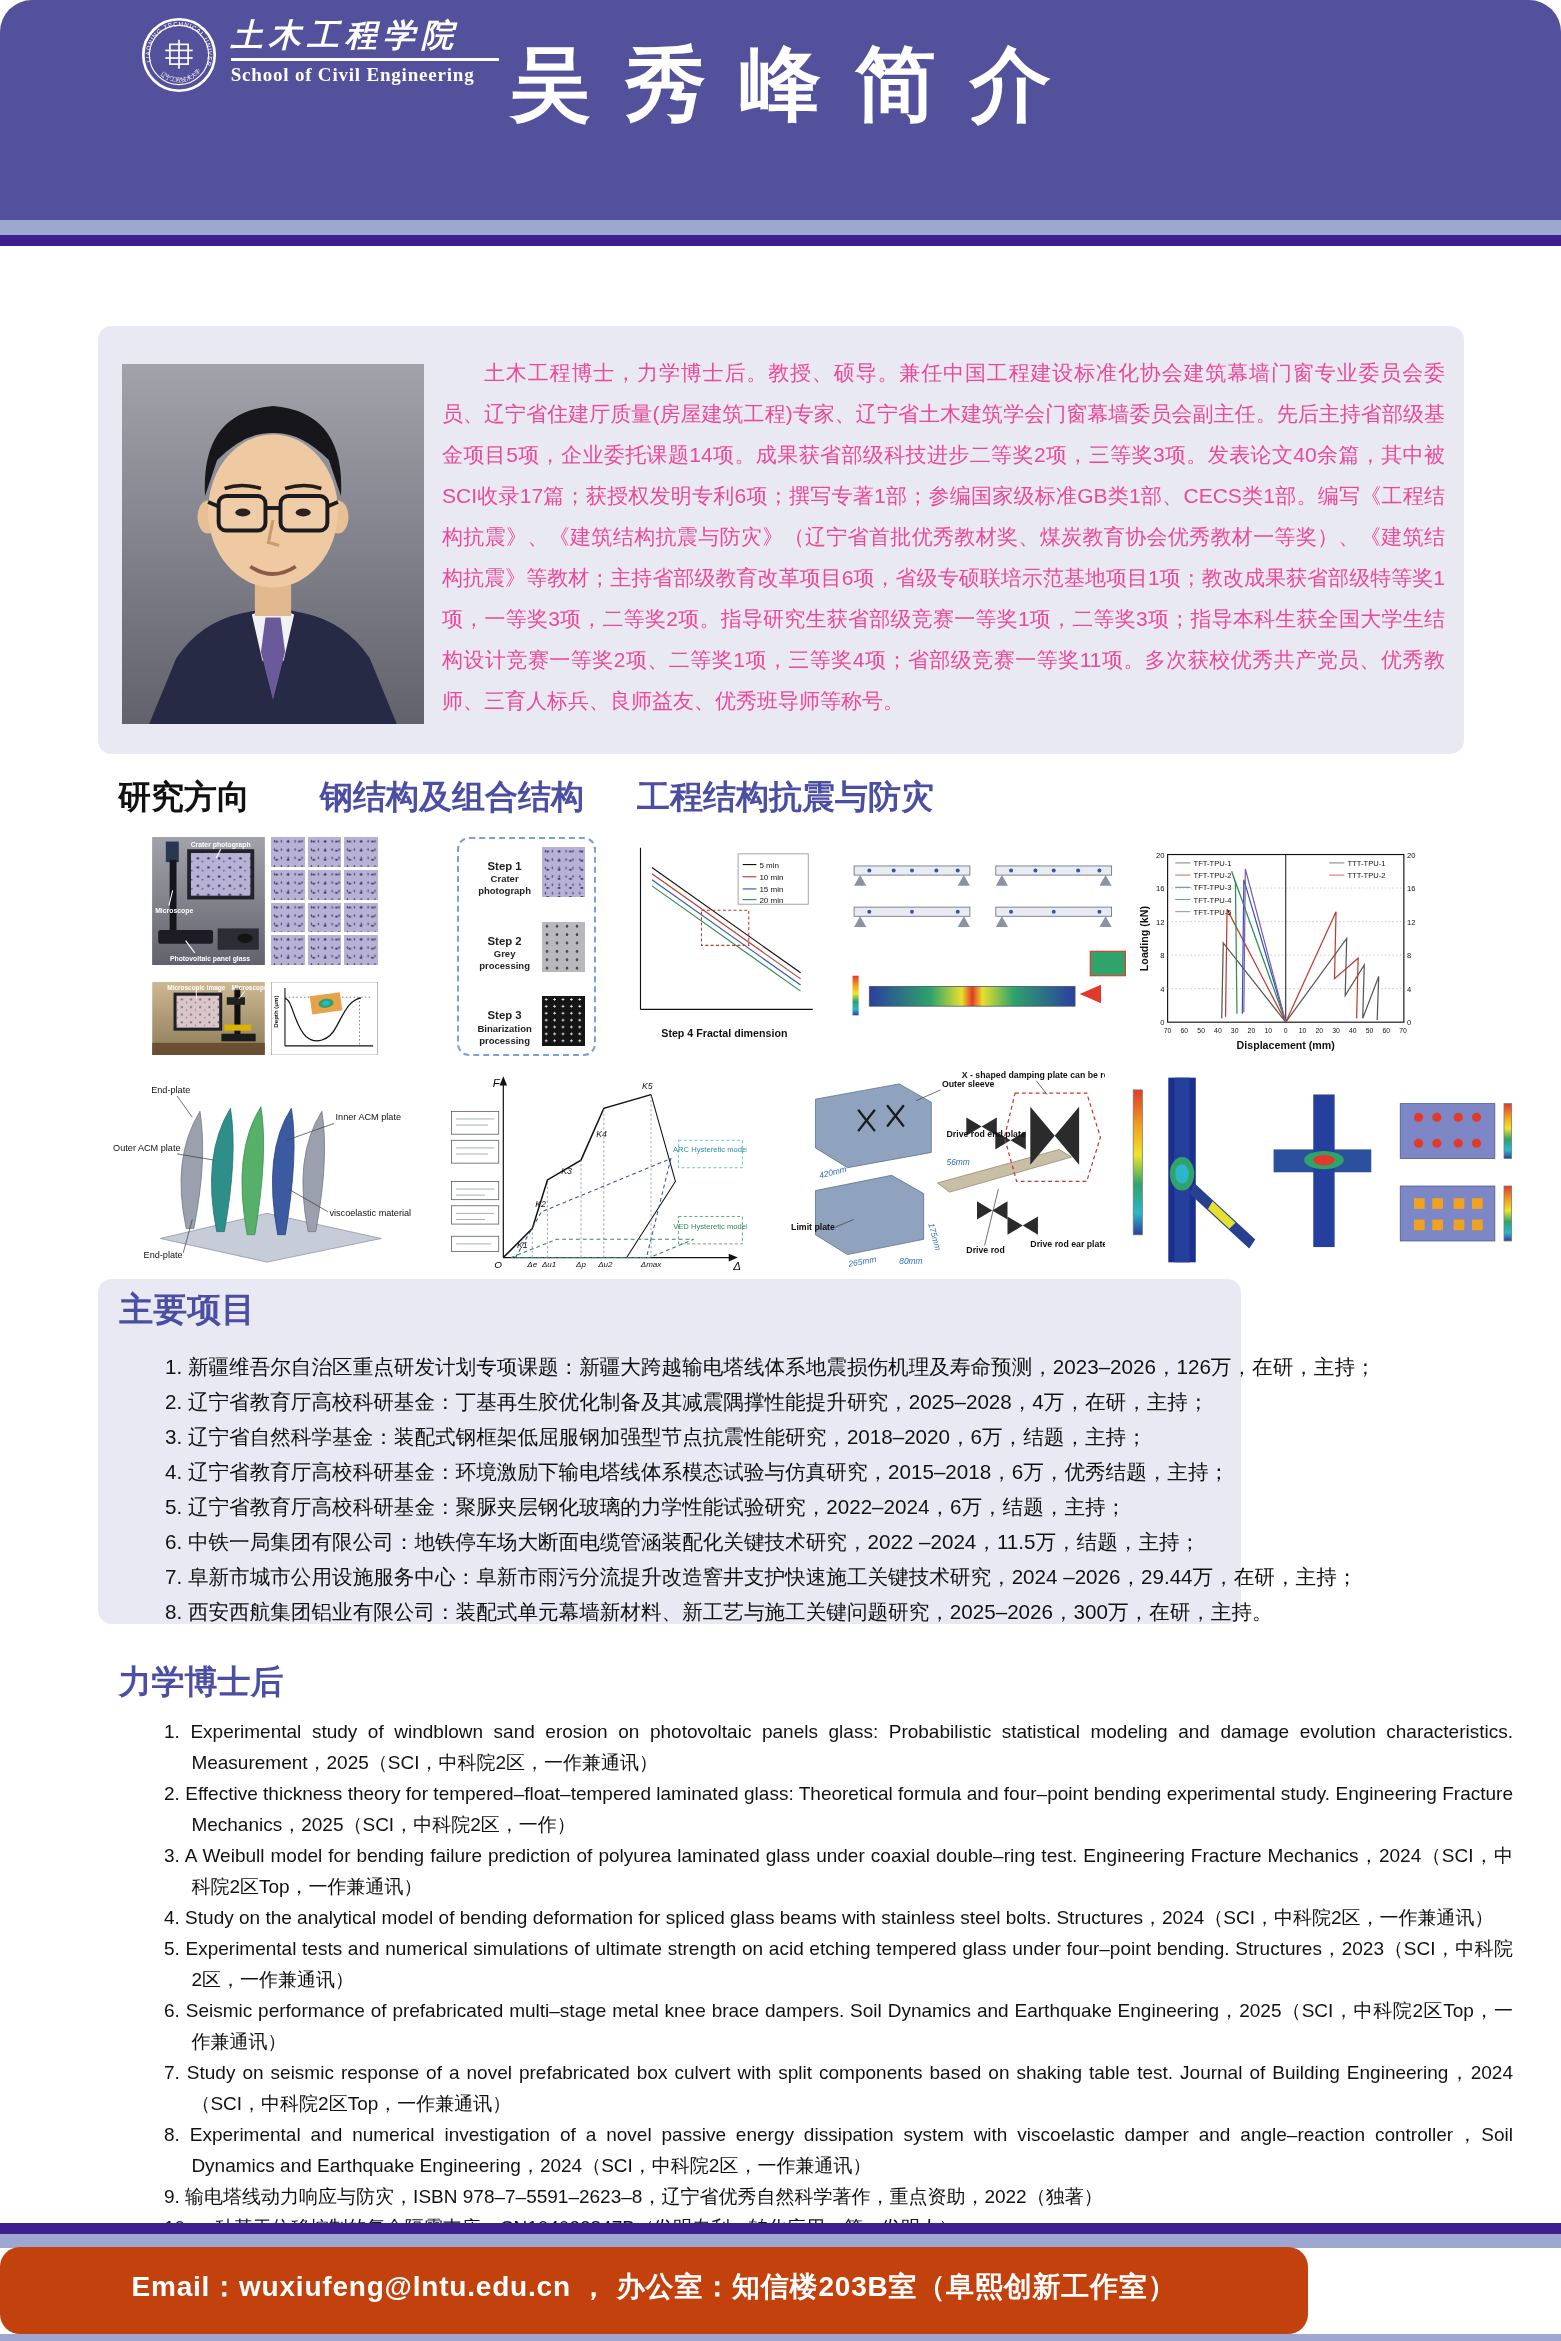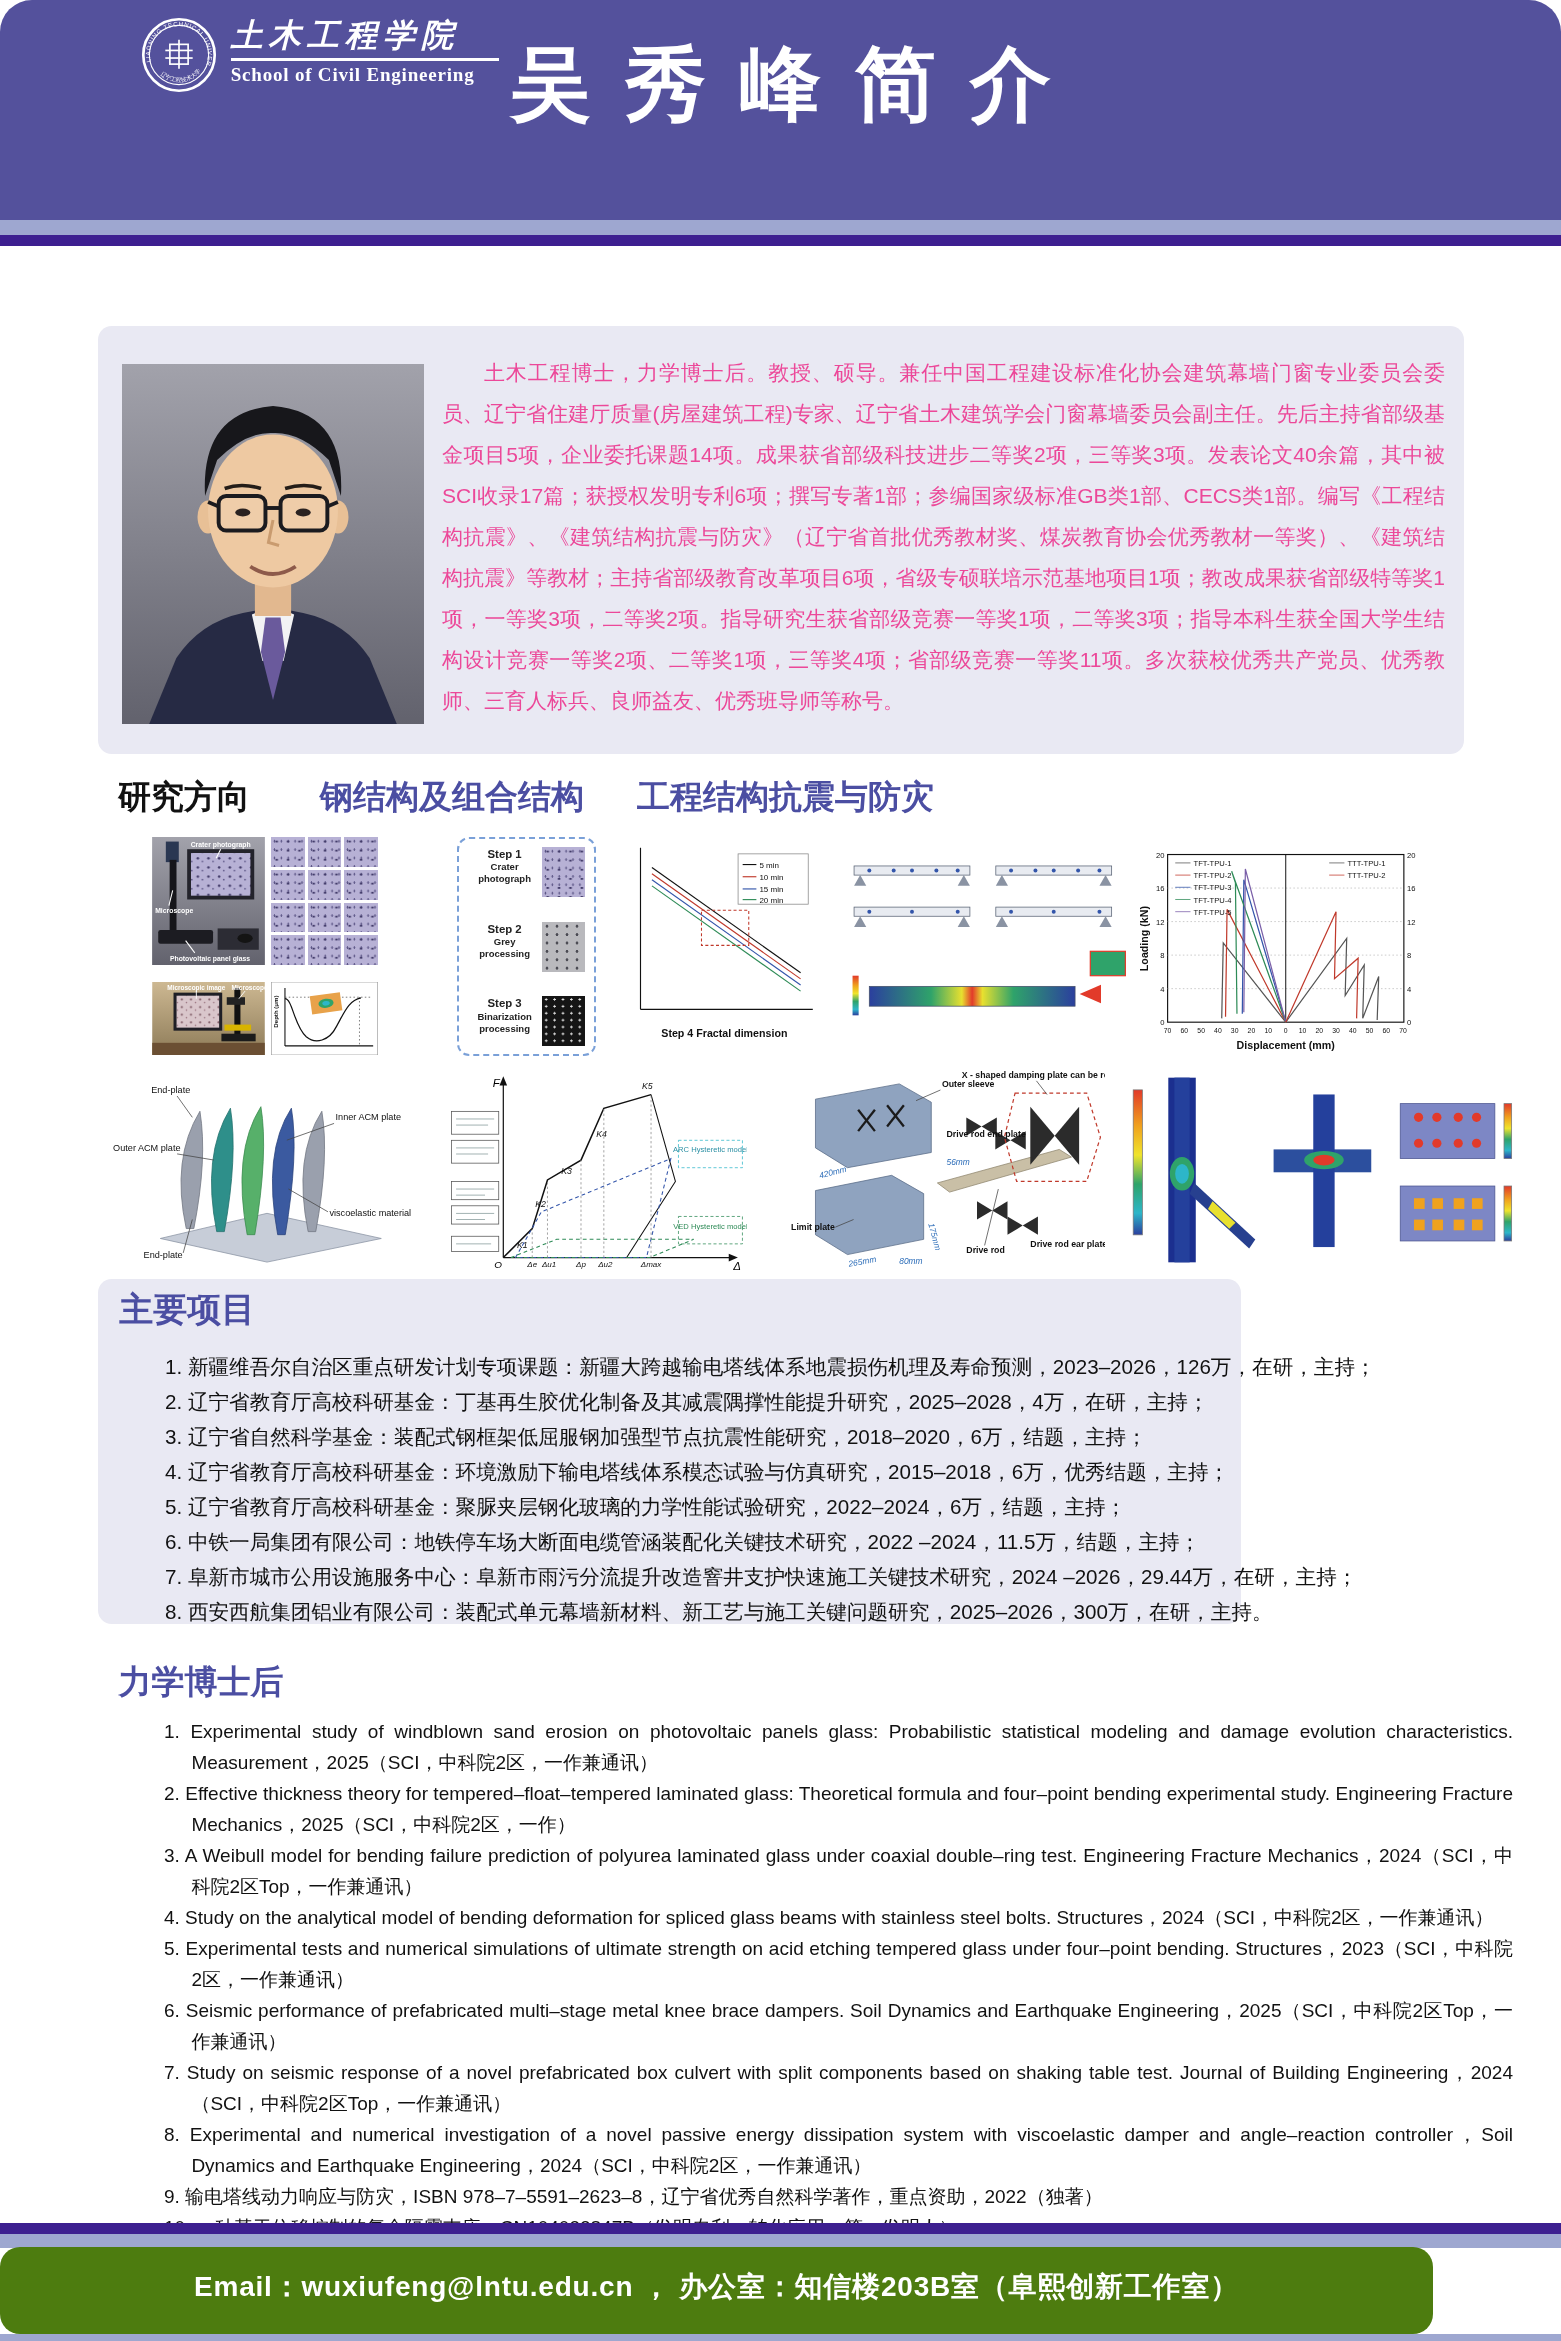--- a/index.html
+++ b/index.html
@@ -29,42 +29,42 @@
   #research-row{left:118px;top:775px;display:flex;align-items:baseline;}
   #rd-label{font-size:33px;font-weight:bold;color:#111;}
   .rd-area{font-size:33px;font-weight:bold;color:#4B4EA2;}
   .rd-area.a1{margin-left:70px;text-align:center;} .rd-area.a2{margin-left:53px;}
   
   .fig{position:absolute;}
   .spk-p{background-color:#b7b1d5;background-image:radial-gradient(#443d6b 1.2px,transparent 1.7px),radial-gradient(#5a5384 0.8px,transparent 1.1px);background-size:11.4px 9.1px,6.9px 8.4px;}
   #grid1{display:grid;grid-template-columns:repeat(3,1fr);grid-template-rows:repeat(4,1fr);gap:3px;}
   #steps-box{border:2.3px dashed #7aa0d8;border-radius:12.2px;background:#fff;box-sizing:border-box;padding:7.6px 9.1px;
              display:flex;flex-direction:column;justify-content:space-between;}
-  .step-row{display:flex;align-items:flex-start;justify-content:space-between;}
+  .step-row{display:flex;align-items:flex-end;justify-content:space-between;}
   .step-name{font-size:11.4px;font-weight:bold;color:#222;text-align:center;width:73px;line-height:1.25;}
   .step-sub{font-size:9.5px;font-weight:bold;color:#222;display:block;}
   .step-img{width:43px;height:50px;}
   .sw-grey{background-color:#b9b9bd;background-image:radial-gradient(#4a4a52 1.2px,transparent 1.7px);background-size:10px 8.4px;}
   .sw-bw{background-color:#151515;background-image:radial-gradient(#e8e8e8 1.1px,transparent 1.5px);background-size:8.4px 6.9px;}
   svg text{font-family:"Liberation Sans",sans-serif;}
   
   #projects-card{left:98px;top:1279px;width:1143px;height:345px;}
   #projects-card h2{position:absolute;left:21.3px;top:7.6px;margin:0;font-size:34px;color:#4B4EA2;}
   #projects-list{position:absolute;left:67px;top:70px;width:1281px;margin:0;padding:0;list-style:none;
                  font-size:20.6px;line-height:35px;color:#111;}
   
   #pubs{left:98px;top:1660px;width:1418px;}
   #pubs h2{margin:0;font-size:33px;color:#4B4EA2;padding-left:20.6px;}
   #pubs-list{margin:10.7px 0 0 0;padding:0 0 0 66px;width:1349px;list-style:none;font-size:19px;
              line-height:31px;text-align:justify;color:#111;}
   #pubs-list li{padding-left:27.4px;text-indent:-27.4px;}
   
   #f1{top:2223px;height:10.7px;background:#3D1F90;}
   #f2{top:2234px;height:13.7px;background:#9EA7D0;}
-  #footer-band{left:0;top:2247px;width:1433px;height:87px;background:#4d7c0f;border-radius:20px;
+  #footer-band{left:0;top:2247px;width:1308px;height:87px;background:#c2410c;border-radius:20px;
                text-align:center;color:#fff;font-size:28px;font-weight:bold;letter-spacing:0.8px;}
   #footer-band span{display:inline-block;margin-top:21.3px;}
   #f3{top:2334px;height:7.6px;background:#9EA7D0;}
 </style>
 </head>
 <body>
 
 <svg width="0" height="0" style="position:absolute">
   <defs>
     <pattern id="pSpk" width="14" height="12" patternUnits="userSpaceOnUse">

